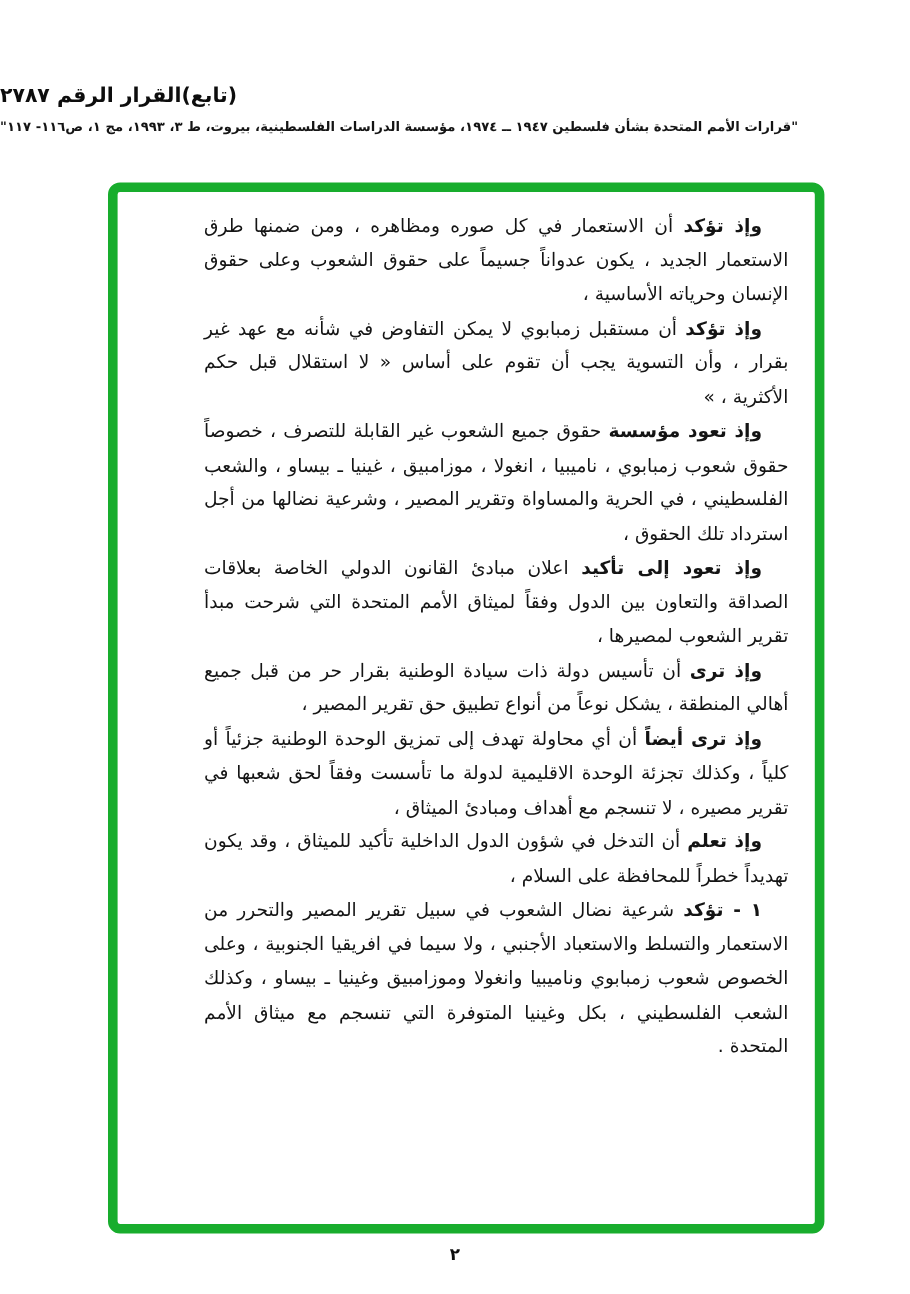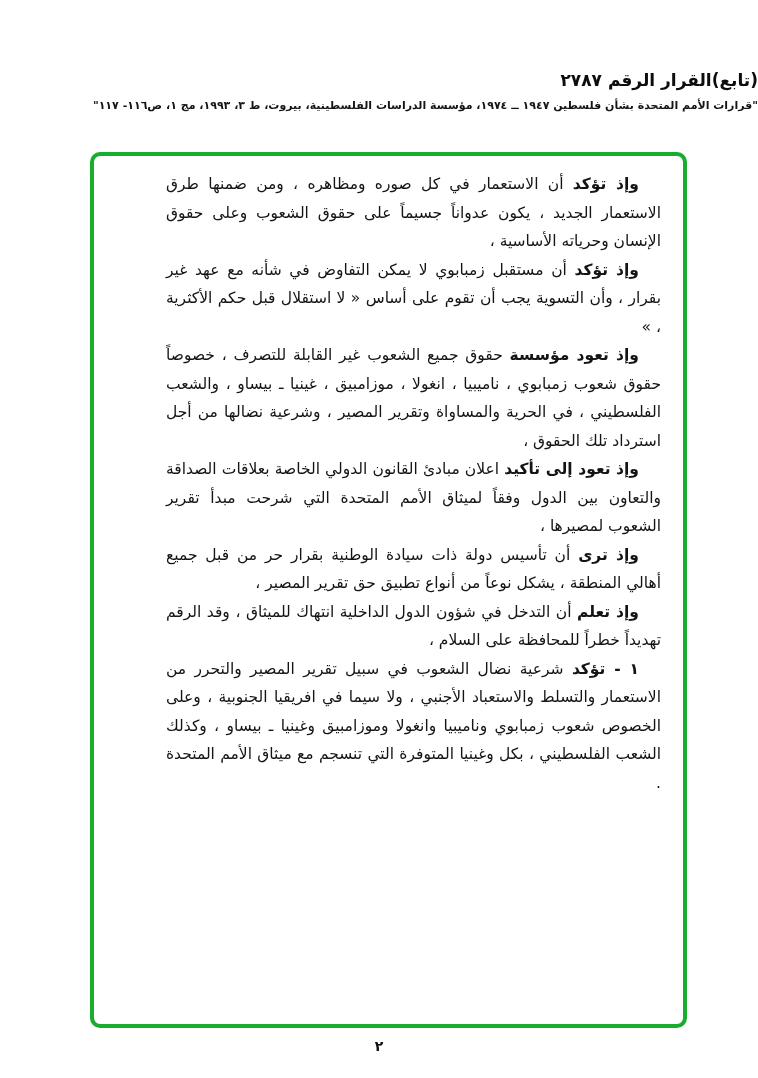--- a/index.html
+++ b/index.html
@@ -14,21 +14,21 @@
     background: #ffffff;
     font-family: "DejaVu Sans", sans-serif;
     color: #111111;
     overflow: hidden;
   }
   .doc-header {
     position: absolute;
     top: 70px;
     left: 0;
     width: 758px;
-    text-align: right;
+    text-align: left;
     direction: rtl;
   }
   .doc-title {
     margin: 0;
     font-size: 17px;
     font-weight: bold;
     letter-spacing: 0.5px;
     color: #0d0d0d;
   }
   .doc-subtitle {
@@ -38,21 +38,21 @@
     white-space: nowrap;
     color: #141414;
   }
   .highlight-box {
     position: absolute;
     left: 90px;
     top: 152px;
     width: 597px;
     height: 876px;
     box-sizing: border-box;
-    border: 4px solid #0369a1;
+    border: 8px solid #0369a1;
     border-radius: 10px;
     background: #ffffff;
     padding-left: 42px;
   }
   .body-text {
     direction: rtl;
     padding: 14px 22px 0 30px;
     font-size: 15.5px;
     line-height: 28.5px;
     text-align: justify;
@@ -104,23 +104,26 @@
       </p>
 
       <p class="para">
         <span class="lead">وإذ تعود إلى تأكيد</span><span> اعلان مبادئ القانون الدولي الخاصة بعلاقات الصداقة والتعاون بين الدول وفقاً لميثاق الأمم المتحدة التي شرحت مبدأ تقرير الشعوب لمصيرها ،</span>
       </p>
 
       <p class="para">
         <span class="lead">وإذ ترى</span><span> أن تأسيس دولة ذات سيادة الوطنية بقرار حر من قبل جميع أهالي المنطقة ، يشكل نوعاً من أنواع تطبيق حق تقرير المصير ،</span>
       </p>
 
+      <p class="para">
+        <span class="lead">وإذ ترى أيضاً</span><span> أن أي محاولة تهدف إلى تمزيق الوحدة الوطنية جزئياً أو كلياً ، وكذلك تجزئة الوحدة الاقليمية لدولة ما تأسست وفقاً لحق شعبها في تقرير مصيره ، لا تنسجم مع أهداف ومبادئ الميثاق ،</span>
+      </p>
 
       <p class="para">
-        <span class="lead">وإذ تعلم</span><span> أن التدخل في شؤون الدول الداخلية انتهاك للميثاق ، وقد الرقم تهديداً خطراً للمحافظة على السلام ،</span>
+        <span class="lead">وإذ تعلم</span><span> أن التدخل في شؤون الدول الداخلية تأكيد للميثاق ، وقد يكون تهديداً خطراً للمحافظة على السلام ،</span>
       </p>
 
       <p class="para">
         <span class="lead">١ - تؤكد</span><span> شرعية نضال الشعوب في سبيل تقرير المصير والتحرر من الاستعمار والتسلط والاستعباد الأجنبي ، ولا سيما في افريقيا الجنوبية ، وعلى الخصوص شعوب زمبابوي وناميبيا وانغولا وموزامبيق وغينيا ـ بيساو ، وكذلك الشعب الفلسطيني ، بكل وغينيا المتوفرة التي تنسجم مع ميثاق الأمم المتحدة .</span>
       </p>
 
 
     </div>
   </div>
 

